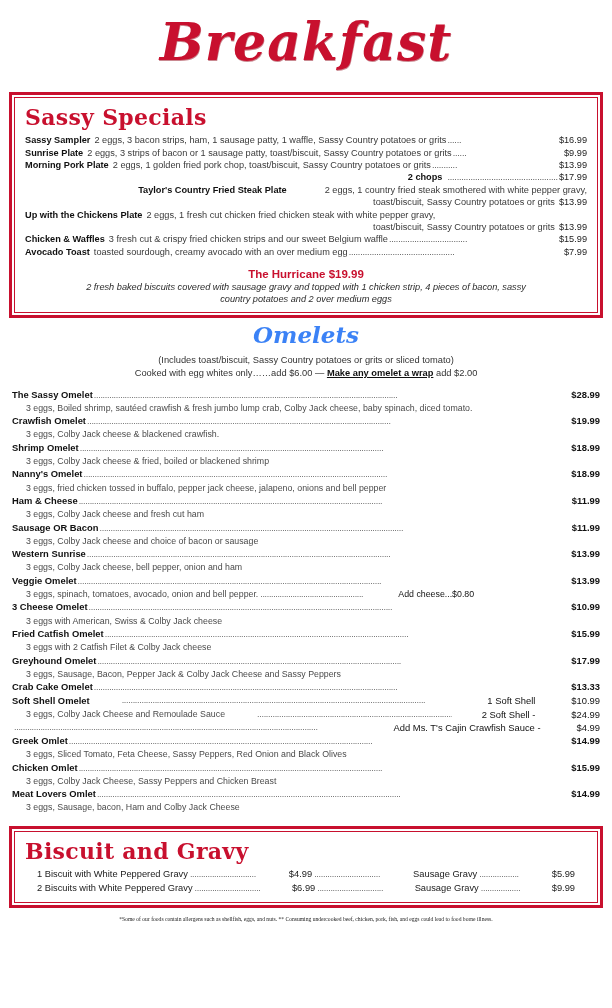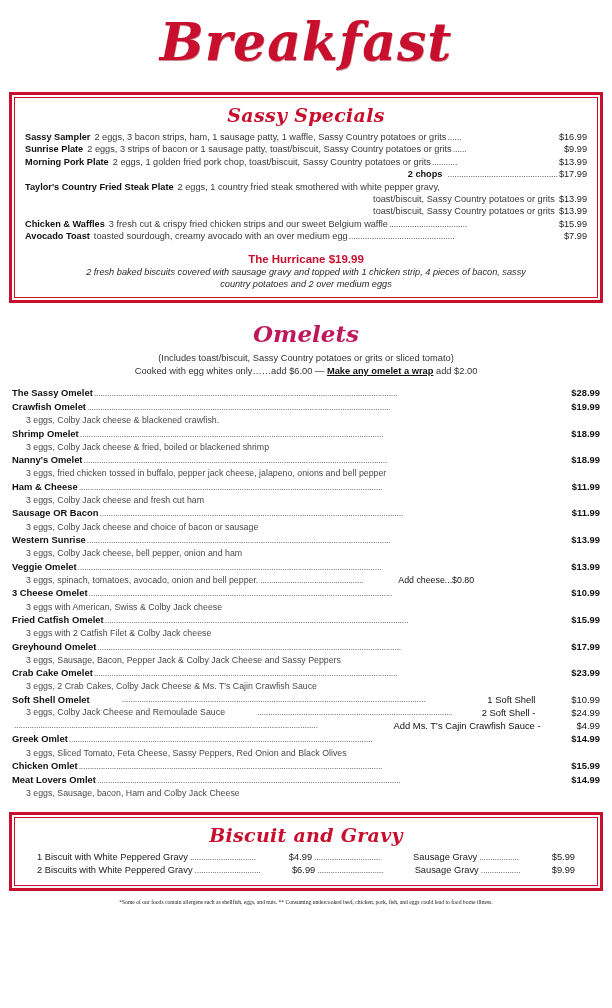--- a/index.html
+++ b/index.html
@@ -37,26 +37,25 @@
     margin: 0 9px;
     background: #ffffff;
   }
   .framed-inner {
     border: 1px solid #c8102e;
     padding: 5px 10px 7px 10px;
     background: #ffffff;
   }
 
   .script-head {
-    text-align: center;
+    text-align: left;
     color: #c8102e;
     font-family: "DejaVu Serif", serif;
-    font-style: italic;
     font-weight: bold;
-    font-size: 19px;
+    font-size: 22px;
     line-height: 1.1;
     letter-spacing: 0.3px;
     margin: 2px 0 5px 0;
   }
 
   
   .spec-row {
     display: flex;
     align-items: baseline;
     font-size: 9.2px;
@@ -98,27 +97,27 @@
     font-style: italic;
     font-size: 9.2px;
     line-height: 12px;
     color: #2b2b2b;
     padding: 0 16px;
   }
 
   
   .omelets-head {
     text-align: center;
-    color: #be185d;
+    color: #3b82f6;
     font-family: "DejaVu Serif", serif;
     font-style: italic;
     font-weight: bold;
     font-size: 23px;
     line-height: 1.1;
-    margin: 18px 0 6px 0;
+    margin: 4px 0 6px 0;
   }
   .omelets-sub {
     text-align: center;
     font-size: 9.3px;
     line-height: 13px;
     color: #333;
   }
   .omelets-sub u { text-decoration: underline; font-weight: bold; color: #111; }
 
   
@@ -241,29 +240,33 @@
       <span class="lead">...........</span>
       <span class="pr">$13.99</span>
     </div>
 
     <div class="spec-row cont">
       <span class="ds b">2 chops</span>
       <span class="lead" style="flex:0 0 auto;max-width:250px;">................................................</span>
       <span class="pr">$17.99</span>
     </div>
 
-    <div class="spec-row" style="justify-content:flex-start;">
+    <div class="spec-row" style="justify-content:flex-end;gap:34px;">
       <span class="nm">Taylor's Country Fried Steak Plate</span>
       <span class="ds">2 eggs, 1 country fried steak smothered with white pepper gravy,</span>
     </div>
     <div class="spec-row cont">
       <span class="ds">toast/biscuit, Sassy Country potatoes or grits</span>
       <span class="pr">$13.99</span>
     </div>
 
+    <div class="spec-row" style="justify-content:flex-start;">
+      <span class="nm">Up with the Chickens Plate</span>
+      <span class="ds">2 eggs, 1 fresh cut chicken fried chicken steak with white pepper gravy,</span>
+    </div>
     <div class="spec-row cont">
       <span class="ds">toast/biscuit, Sassy Country potatoes or grits</span>
       <span class="pr">$13.99</span>
     </div>
 
     <div class="spec-row">
       <span class="nm">Chicken &amp; Waffles</span>
       <span class="ds">3 fresh cut &amp; crispy fried chicken strips and our sweet Belgium waffle</span>
       <span class="lead">..................................</span>
       <span class="pr">$15.99</span>
@@ -289,20 +292,21 @@
 <div class="omelets-sub">(Includes toast/biscuit, Sassy Country potatoes or grits or sliced tomato)</div>
 <div class="omelets-sub"><span>Cooked with egg whites only……add $6.00 — </span><u>Make any omelet a wrap</u><span> add $2.00</span></div>
 
 <div class="omelet-list">
 
   <div class="om-row">
     <span class="nm">The Sassy Omelet</span>
     <span class="lead">..........................................................................................................................................</span>
     <span class="pr">$28.99</span>
   </div>
+  <div class="om-desc">3 eggs, Boiled shrimp, sautéed crawfish &amp; fresh jumbo lump crab, Colby Jack cheese, baby spinach, diced tomato.</div>
 
   <div class="om-row">
     <span class="nm">Crawfish Omelet</span>
     <span class="lead">..........................................................................................................................................</span>
     <span class="pr">$19.99</span>
   </div>
   <div class="om-desc">3 eggs, Colby Jack cheese &amp; blackened crawfish.</div>
 
   <div class="om-row">
     <span class="nm">Shrimp Omelet</span>
@@ -367,23 +371,22 @@
   <div class="om-row">
     <span class="nm">Greyhound Omelet</span>
     <span class="lead">..........................................................................................................................................</span>
     <span class="pr">$17.99</span>
   </div>
   <div class="om-desc">3 eggs, Sausage, Bacon, Pepper Jack &amp; Colby Jack Cheese and Sassy Peppers</div>
 
   <div class="om-row">
     <span class="nm">Crab Cake Omelet</span>
     <span class="lead">..........................................................................................................................................</span>
-    <span class="pr">$23.99</span>
-  </div>
-  <div class="om-desc">3 eggs, 2 Crab Cakes, Colby Jack Cheese &amp; Ms. T's Cajin Crawfish Sauce</div>
+    <span class="pr">$13.33</span>
+  </div>
 
   <div class="ss-row">
     <span class="nm">Soft Shell Omelet</span>
     <span class="lead">..........................................................................................................................................</span>
     <span class="opt">1 Soft Shell</span>
     <span class="pr">$10.99</span>
   </div>
   <div class="ss-row">
     <span class="dsc">3 eggs, Colby Jack Cheese and Remoulade Sauce</span>
     <span class="lead">..........................................................................................................................................</span>
@@ -401,20 +404,21 @@
     <span class="lead">..........................................................................................................................................</span>
     <span class="pr">$14.99</span>
   </div>
   <div class="om-desc">3 eggs, Sliced Tomato, Feta Cheese, Sassy Peppers, Red Onion and Black Olives</div>
 
   <div class="om-row">
     <span class="nm">Chicken Omlet</span>
     <span class="lead">..........................................................................................................................................</span>
     <span class="pr">$15.99</span>
   </div>
+  <div class="om-desc">3 eggs, Colby Jack Cheese, Sassy Peppers and Chicken Breast</div>
 
   <div class="om-row">
     <span class="nm">Meat Lovers Omlet</span>
     <span class="lead">..........................................................................................................................................</span>
     <span class="pr">$14.99</span>
   </div>
   <div class="om-desc">3 eggs, Sausage, bacon, Ham and Colby Jack Cheese</div>
 
 </div>
 

